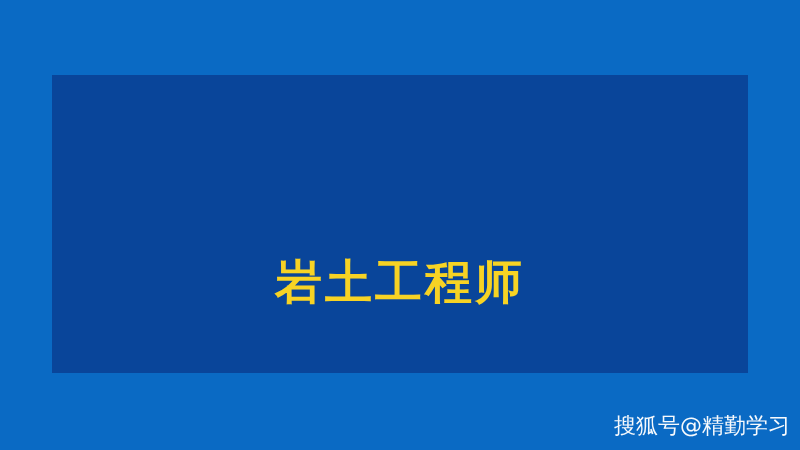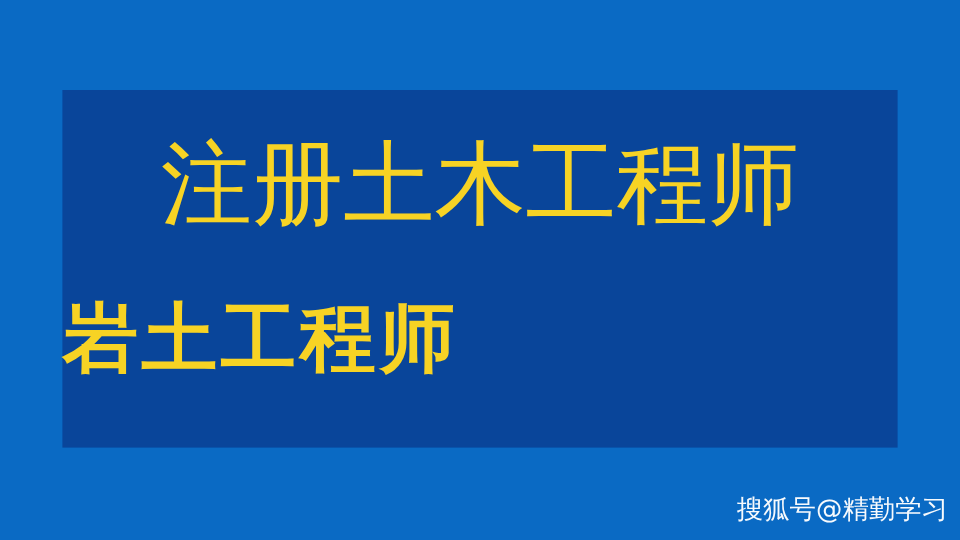--- a/index.html
+++ b/index.html
@@ -39,28 +39,28 @@
     font-weight: 400;
     letter-spacing: 0px;
     white-space: nowrap;
     font-family: "DejaVu Sans", "Liberation Sans", sans-serif;
   }
   .subtitle {
     position: absolute;
     left: 0;
     right: 0;
     top: 182px;
-    text-align: left;
+    text-align: center;
     color: #f7d324;
-    font-size: 63px;
+    font-size: 47px;
     line-height: 50px;
     font-weight: 700;
     letter-spacing: 3px;
     white-space: nowrap;
-    font-family: Liberation Serif, serif;
+    font-family: Liberation Sans, sans-serif;
   }
   .watermark {
     position: absolute;
     right: 10px;
     bottom: 14px;
     color: #ffffff;
     font-size: 22px;
     line-height: 20px;
     font-weight: 400;
     white-space: nowrap;
@@ -68,21 +68,20 @@
     font-family: "DejaVu Sans", "Liberation Sans", sans-serif;
   }
 </style>
 </head>
 <body>
 
 <div class="slide">
 
   <div class="panel">
 
-    <div class="title">注册土木工程师</div>
 
     <div class="subtitle">岩土工程师</div>
 
   </div>
 
   <div class="watermark">搜狐号@精勤学习</div>
 
 </div>
 
 </body></html>

